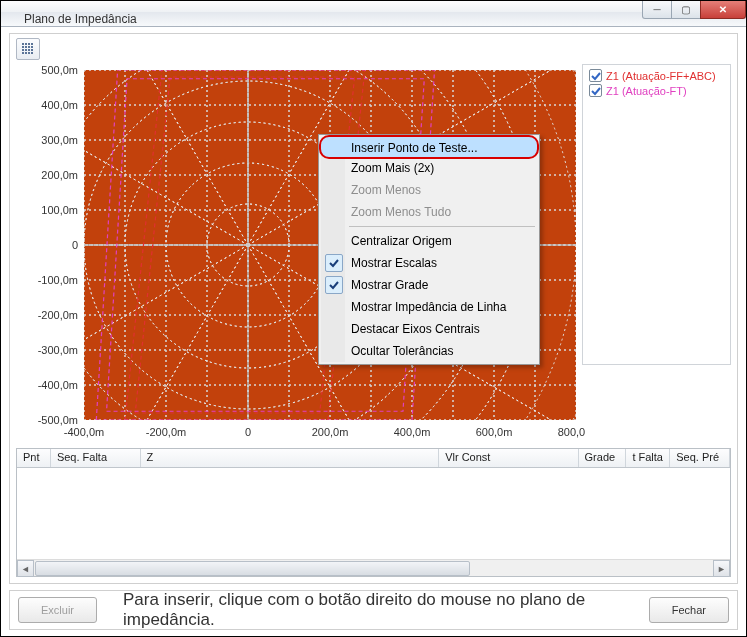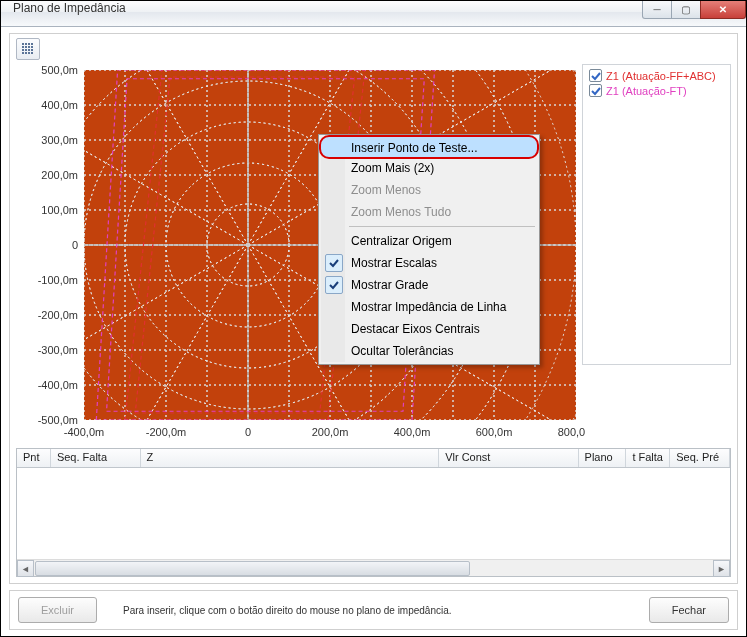--- a/index.html
+++ b/index.html
@@ -12,22 +12,22 @@
     width: 747px;
     height: 637px;
     overflow: hidden;
     border: 1px solid #000;
   }
   .titlebar {
     height: 26px;
     background: linear-gradient(to bottom, #fdfdfe, #eef1f4 45%, #e4e8ee 46%, #f7f9fb);
     border-bottom: 1px solid #aab3be;
     display: flex;
-    align-items: flex-start;
-    padding-left: 12px;
+    align-items: flex-end;
+    padding-left: 23px;
     position: relative;
   }
   .titlebar .title { color: #333; font-size: 12px; }
   .win-controls { position: absolute; right: 0; top: 0; display: flex; }
   .win-btn {
     width: 30px; height: 18px;
     border: 1px solid #9aa6b3; border-top: none;
     margin-left: -1px;
     display: flex; align-items: center; justify-content: center;
     background: linear-gradient(to bottom,#f8f9fb,#dce3ea);
@@ -169,21 +169,21 @@
   .bottom-bar {
     position:absolute; left:8px; right:8px; bottom:6px; height:40px;
   }
   .btn {
     height:26px; padding:0 22px;
     border:1px solid #acacac; background:linear-gradient(to bottom,#fdfdfd,#e9e9e9);
     border-radius:3px; font-size:11px; color:#333;
     display:inline-flex; align-items:center; justify-content:center;
   }
   .btn.disabled { color:#9e9e9e; }
-  .hint { font-size:10px; color:#333; }
+  .hint { font-size:17px; color:#333; }
 
   .grp-bottom {
     border:1px solid #cfcfcf;
     height:40px; display:flex; align-items:center; padding:0 8px; gap:26px;
   }
   .grp-bottom .spacer { flex:1; }
 </style>
 </head>
 <body>
 
@@ -400,21 +400,21 @@
           <div class="menu-item"><span>Ocultar Tolerâncias</span></div>
         </div>
     </div>
 
     <div class="table-wrap">
       <div class="tbl-header" id="tbl-header">
           <div style="width: 34px;">Pnt</div>
           <div style="width: 90px;">Seq. Falta</div>
           <div style="width: 300px;">Z</div>
           <div style="width: 140px;">Vlr Const</div>
-          <div style="width: 48px;">Plano</div>
+          <div style="width: 48px;">Grade</div>
           <div style="width: 44px;">t Falta</div>
           <div style="width: 60px;">Seq. Pré</div>
         </div>
       <div class="tbl-body"></div>
       <div class="hscroll">
         <div class="arrow left">◄</div>
         <div class="thumb"></div>
         <div class="arrow right">►</div>
       </div>
     </div>

